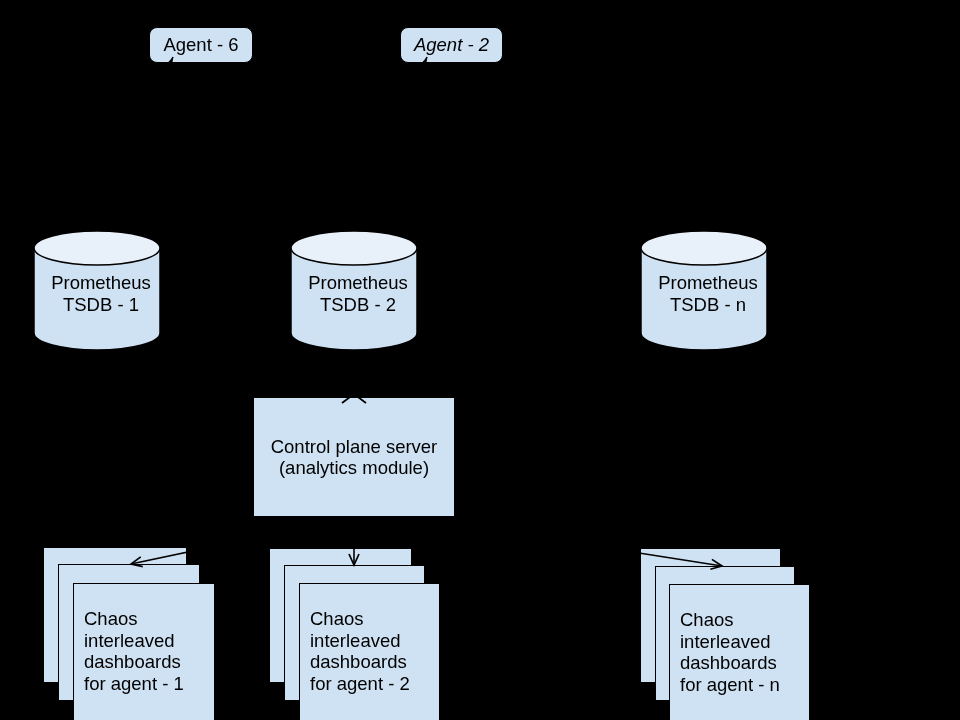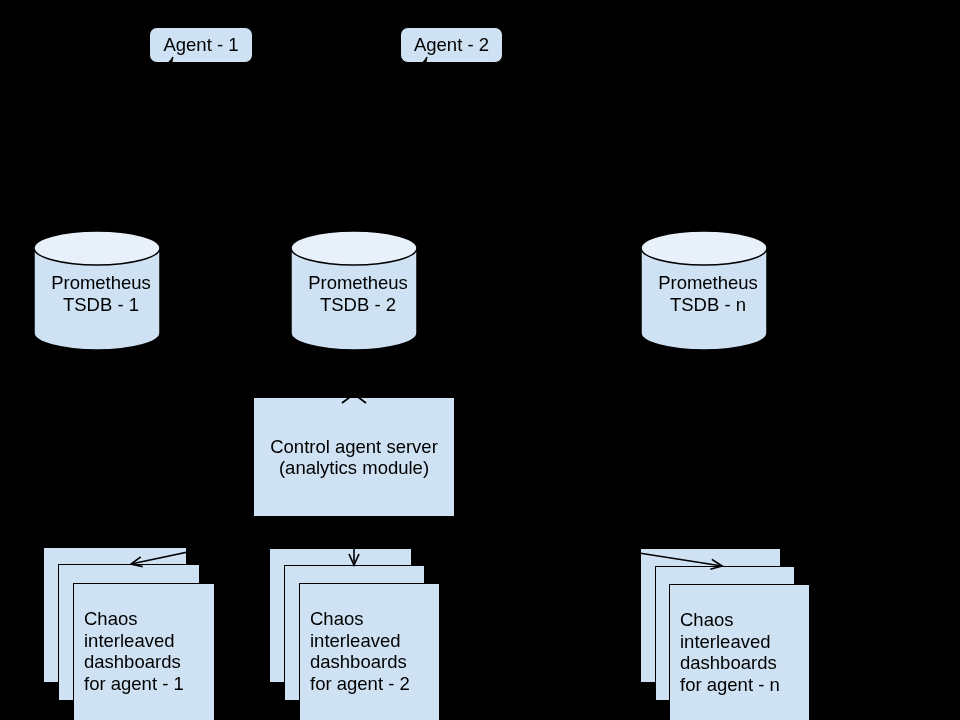--- a/index.html
+++ b/index.html
@@ -24,23 +24,23 @@
   .sheet-text{padding:24px 21px 0 10px;}
   svg{display:block;}
   #arrows{pointer-events:none;z-index:50;}
 </style>
 </head>
 <body>
 
 <div id="canvas" style="--bg: #000000; --fill: #cfe2f3; --stroke: #000000; --text: #000000;">
 
   <div class="abs shape agent" style="left:149px;top:27px;width:104px;height:36px;">
-    <span>Agent - 1</span>
+    <span>Agent - 6</span>
   </div>
-  <div class="abs shape agent" style="left:400px;top:27px;width:103px;height:36px;">
+  <div class="abs shape agent" style="left:400px;top:27px;width:103px;height:36px;font-style:italic;">
     <span>Agent - 2</span>
   </div>
 
   <div class="abs" style="left:33px;top:230px;width:128px;height:121px;">
     <svg width="128" height="121" viewBox="0 0 128 121">
       <path d="M1 18 L1 103 A63 17 0 0 0 127 103 L127 18" fill="#cfe2f3" stroke="#000" stroke-width="1.5"></path>
       <ellipse cx="64" cy="18" rx="63" ry="17" fill="#e8f0fa" stroke="#000" stroke-width="1.5"></ellipse>
     </svg>
   </div>
   <div class="abs lbl cyl-label" style="left:43px;top:272px;">Prometheus
@@ -58,21 +58,21 @@
   <div class="abs" style="left:640px;top:230px;width:128px;height:121px;">
     <svg width="128" height="121" viewBox="0 0 128 121">
       <path d="M1 18 L1 103 A63 17 0 0 0 127 103 L127 18" fill="#cfe2f3" stroke="#000" stroke-width="1.5"></path>
       <ellipse cx="64" cy="18" rx="63" ry="17" fill="#e8f0fa" stroke="#000" stroke-width="1.5"></ellipse>
     </svg>
   </div>
   <div class="abs lbl cyl-label" style="left:650px;top:272px;">Prometheus
 TSDB - n</div>
 
   <div class="abs shape control" style="left:254px;top:398px;width:200px;height:118px;border:none;">
-    <div class="lbl">Control agent server
+    <div class="lbl">Control plane server
 (analytics module)</div>
   </div>
 
   <div>
     <div class="abs sheet sheet-back" style="left:44px;top:548px;width:142px;height:134px;"></div>
     <div class="abs sheet" style="left:58px;top:564px;width:142px;height:137px;"></div>
     <div class="abs sheet" style="left:73px;top:583px;width:142px;height:143px;">
       <div class="lbl sheet-text">Chaos
 interleaved
 dashboards

